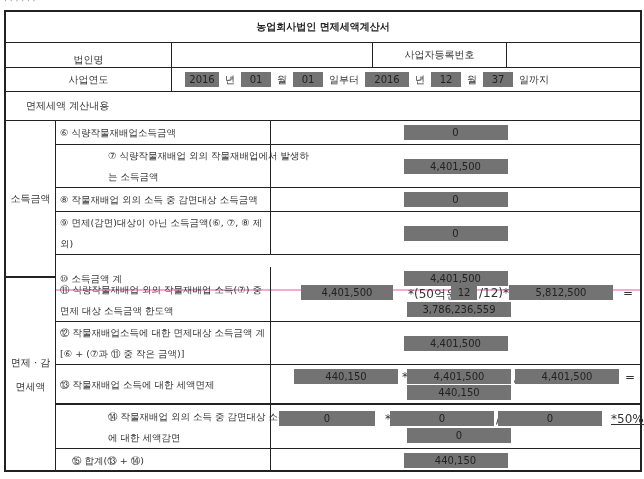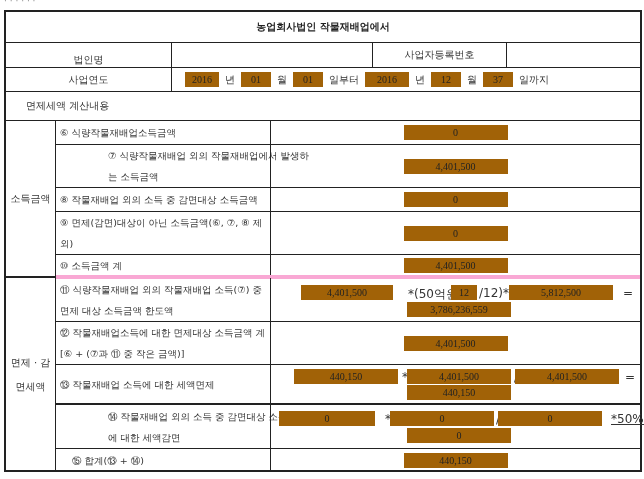--- a/index.html
+++ b/index.html
@@ -3,37 +3,37 @@
 <meta charset="utf-8">
 <style>
   * { box-sizing: border-box; margin: 0; padding: 0; }
   body { width: 644px; height: 479px; background: #fff; font-family: "DejaVu Sans", "Liberation Sans", sans-serif; font-size: 10px; color: #333; position: relative; overflow: hidden; }
   .topcut { position: absolute; left: 4px; top: 0; height: 4px; width: 80px; overflow: hidden; color: #999; font-size: 9px; line-height: 2px; }
   .frame { position: absolute; left: 4px; top: 10px; width: 638px; height: 462px; border: 2px solid #222; }
   .row { position: absolute; left: 0; right: 0; border-bottom: 1px solid #222; }
   .cell { position: absolute; top: 0; bottom: 0; display: flex; align-items: center; justify-content: center; }
   .vline { border-left: 1px solid #222; }
   .title { font-weight: bold; font-size: 10px; color: #222; }
-  .box { background: #a16207; height: 15px; display: inline-flex; align-items: center; justify-content: center; font-size: 10px; color: #222; font-family: Liberation Serif, serif; }
+  .box { background: #737373; height: 15px; display: inline-flex; align-items: center; justify-content: center; font-size: 10px; color: #222; }
   .unit { font-size: 10px; color: #333; margin: 0 6px; }
   .lbl { position: absolute; left: 4px; right: 4px; top: 0; bottom: 0; display: flex; align-items: center; font-size: 9.5px; line-height: 21px; color: #333; }
-  .thick { border-bottom: 4px solid #f9a8d4; }
+  .thick { border-bottom: 2px solid #f9a8d4; margin-top: 12px; }
   .abs { position: absolute; }
   .op { position: absolute; font-size: 12px; color: #333; }
 </style>
 </head>
 <body>
 
 <div class="topcut">· · · · · ·</div>
 
 <div class="frame">
 
   <div class="row" style="top:0;height:31px;">
     <div class="cell" style="left:0;right:0;">
-      <span class="title">농업회사법인 작물재배업에서</span>
+      <span class="title">농업회사법인 면제세액계산서</span>
     </div>
   </div>
 
   <div class="row" style="top:31px;height:25px;">
     <div class="cell" style="left:0;width:165px;align-items:flex-end;">
       <span>법인명</span>
     </div>
     <div class="cell vline" style="left:165px;width:201px;">
       <span></span>
     </div>

